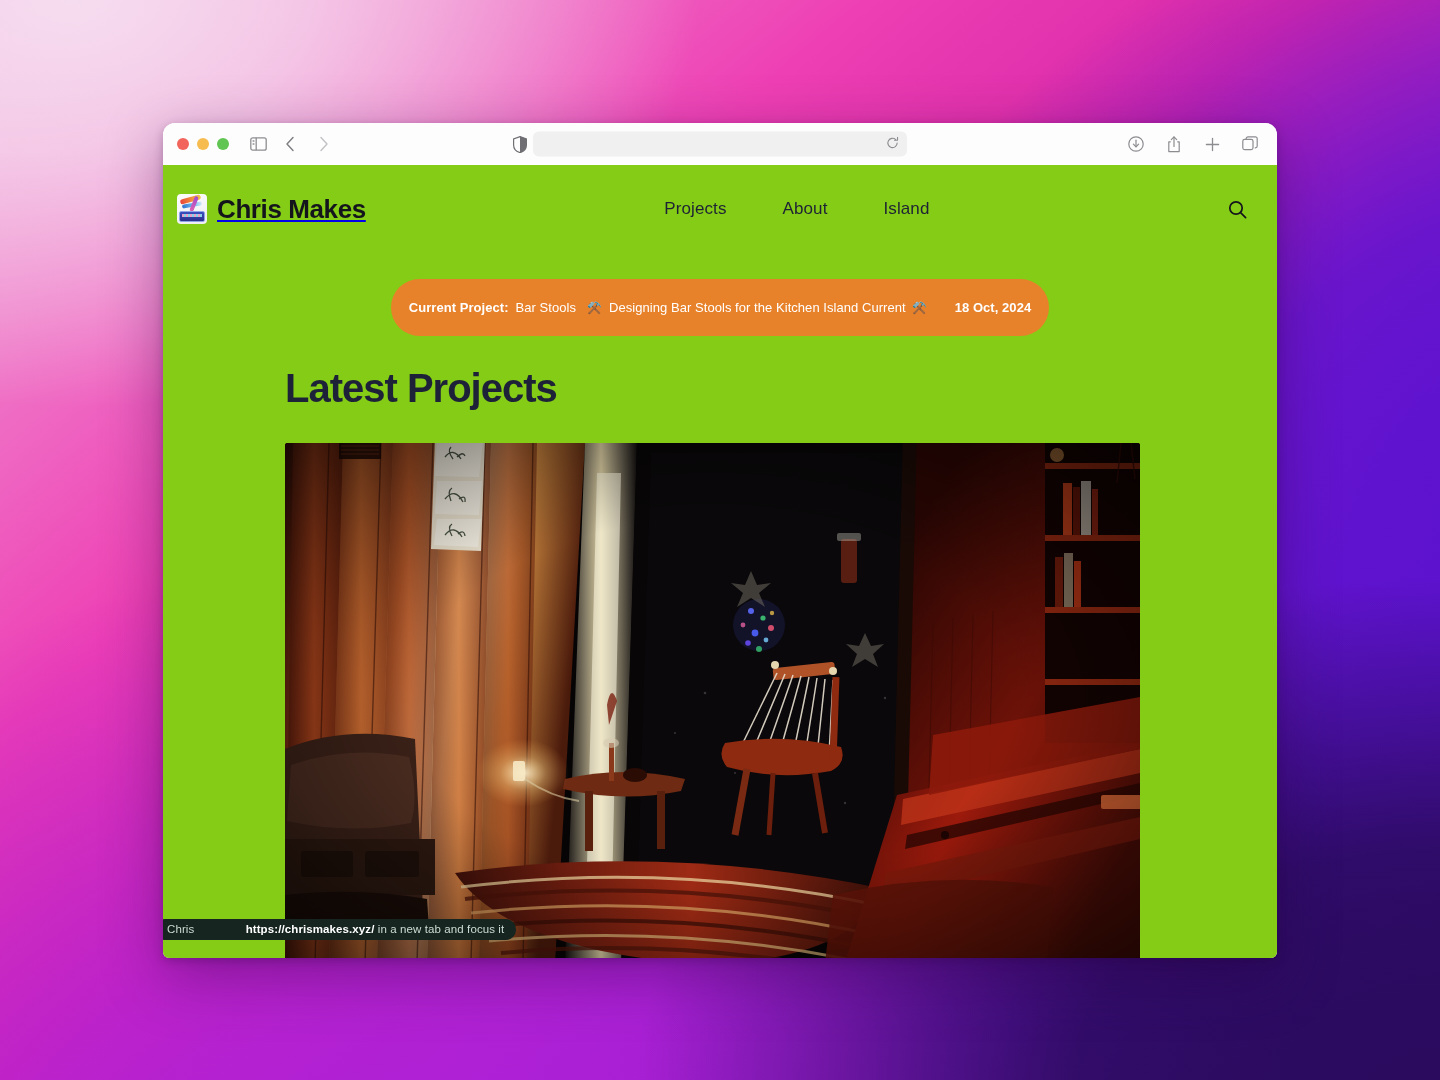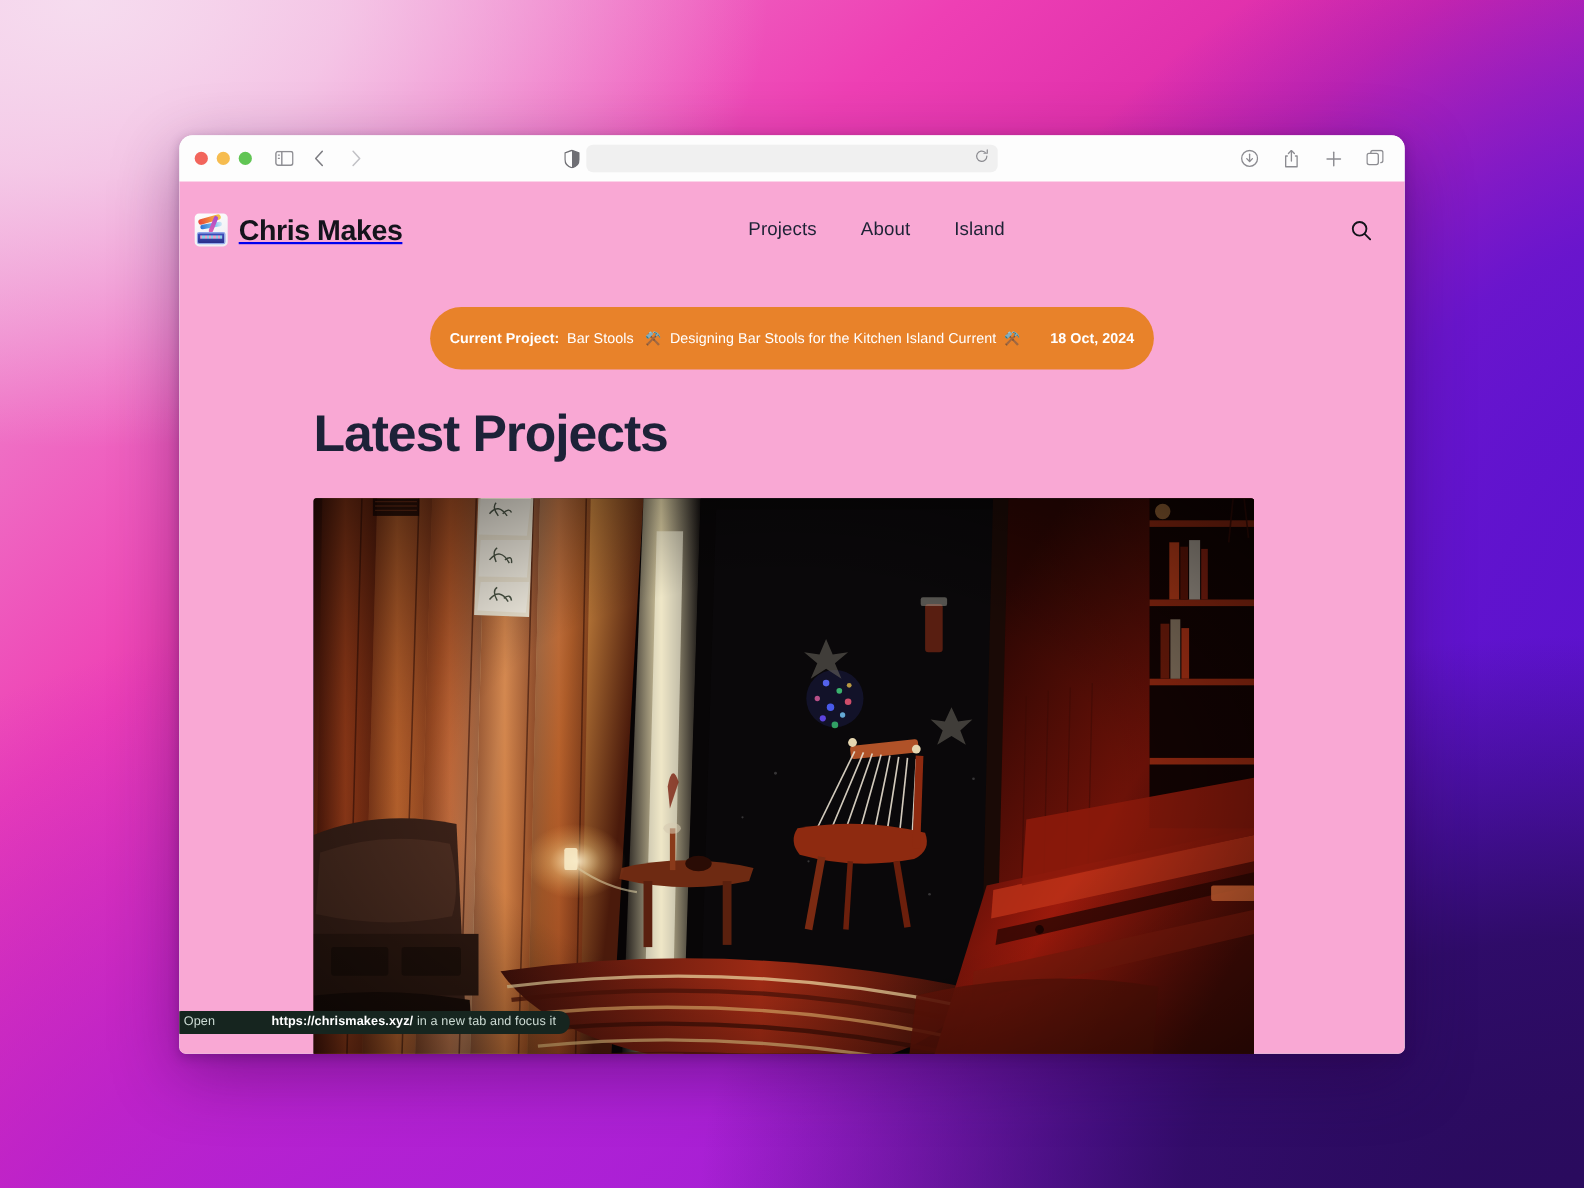--- a/index.html
+++ b/index.html
@@ -54,21 +54,21 @@
     white-space:nowrap; overflow:hidden;
   }
   .reload { color:#8c8c91; }
 
   .tb-right {
     position:absolute; right:14px; top:50%; transform:translateY(-50%);
     display:flex; gap:12px; align-items:center;
   }
 
   
-  .page { background:#f9a8d4; height:793px; position:relative; }
+  .page { background:#84cc16; height:793px; position:relative; }
 
   .site-header {
     display:flex; align-items:center; padding:18px 30px 0 14px; height:70px;
   }
   .brand { display:flex; align-items:center; gap:10px; }
   .logo {
     width:30px; height:30px; border-radius:4px; position:relative; overflow:hidden;
     background:linear-gradient(160deg,#fdfdfd 0%, #ededf2 100%);
     flex:0 0 auto;
   }
@@ -83,40 +83,40 @@
     border-radius:2px; transform:rotate(22deg); }
   .logo .l-base { position:absolute; left:2px; bottom:2px; width:26px; height:11px;
     background:linear-gradient(180deg,#3a4fc0 0%, #2b2f8a 100%); border-radius:2px;
     border:1px solid #8fa5e8; }
   .logo .l-base::after { content:""; position:absolute; left:2px; top:2px; right:2px; height:3px;
     background:repeating-linear-gradient(90deg,#e8a0c8 0 2px,#8ad0e8 2px 4px); }
   .brand-name {
     font-size:26px; font-weight:700; color:#14141c; letter-spacing:-0.4px;
   }
 
-  .site-nav { display:flex; gap:40px; margin:0 auto;align-items:center; }
+  .site-nav { display:flex; gap:56px; margin:0 auto;align-items:center; }
   .nav-link {
     font-size:17px; color:#1d2235; text-decoration:none; letter-spacing:0.1px;
   }
   .search-btn { color:#14141c; display:flex; align-items:center; }
 
   .banner-wrap { display:flex; justify-content:center; margin-top:44px; }
   .banner {
     background:#e8822a; color:#ffffff; border-radius:999px;
     padding:21px 18px; font-size:13px; display:flex; align-items:center;
     gap:7px; white-space:nowrap; letter-spacing:0.05px;
   }
   .banner .b-label { font-weight:700; }
   .banner .b-proj { font-weight:400; margin-right:4px; }
   .banner .b-emoji { font-size:12px; }
   .banner .b-desc { font-weight:400; }
   .banner .b-date { font-weight:600; margin-left:20px; }
 
   .page-title {
-    margin:30px 0 0 122px; font-size:47px; font-weight:700;
+    margin:30px 0 0 122px; font-size:40px; font-weight:700;
     color:#1d2238; letter-spacing:-1px;
   }
 
   
   .hero {
     margin:32px 0 0 122px; width:855px; height:520px;
     border-radius:3px; overflow:hidden; position:relative;
     background:#050304;
   }
   .hero svg { display:block; width:100%; height:100%; }
@@ -485,17 +485,17 @@
           <rect x="816" y="352" width="40" height="14" rx="2" fill="#e8703a" opacity="0.85"></rect>
 
           <path d="M548,452 q110,-26 220,-8 l-6,76 H540 z" fill="#5e1308" opacity="0.9"></path>
         </g>
 
         <rect width="855" height="520" fill="url(#vign)"></rect>
       </svg>
     </div>
 
     <div class="status-tip">
-      <span class="tip-dim">Open </span><b>https://chrismakes.xyz/</b><span class="tip-dim"> in a new tab and focus it</span>
+      <span class="tip-dim">Chris </span><b>https://chrismakes.xyz/</b><span class="tip-dim"> in a new tab and focus it</span>
     </div>
 
   </div>
 </div>
 
 </body></html>

